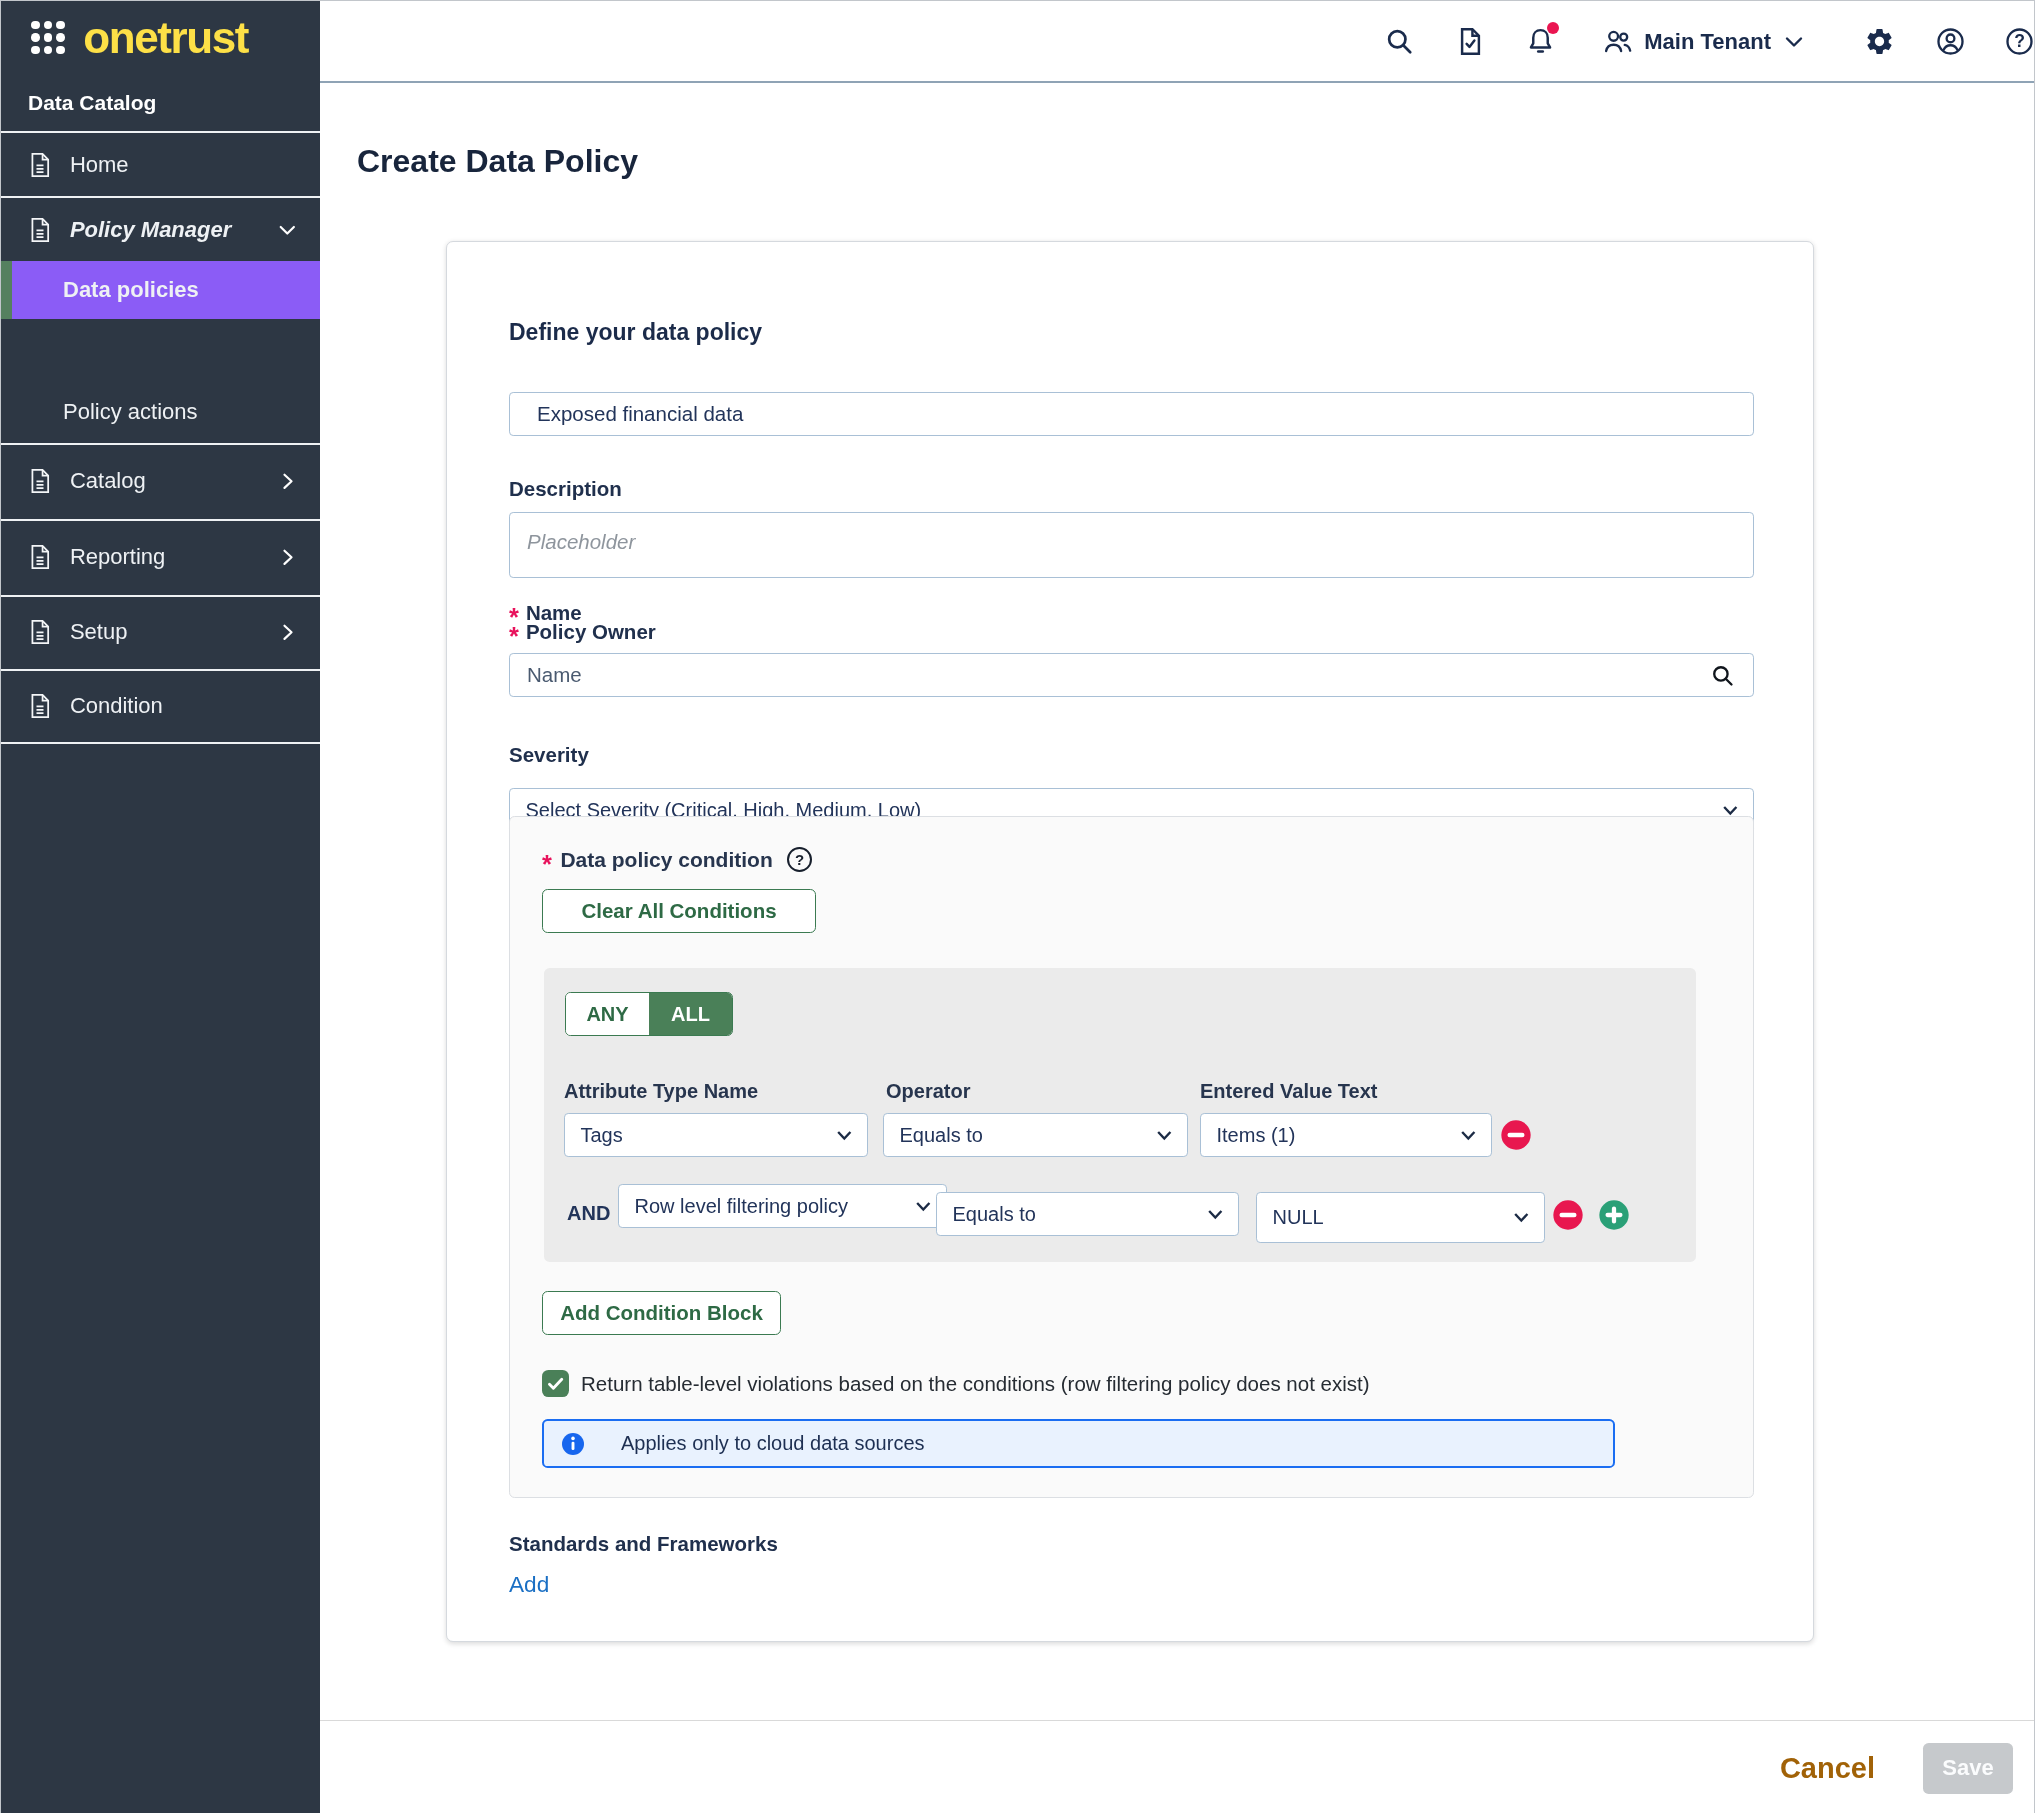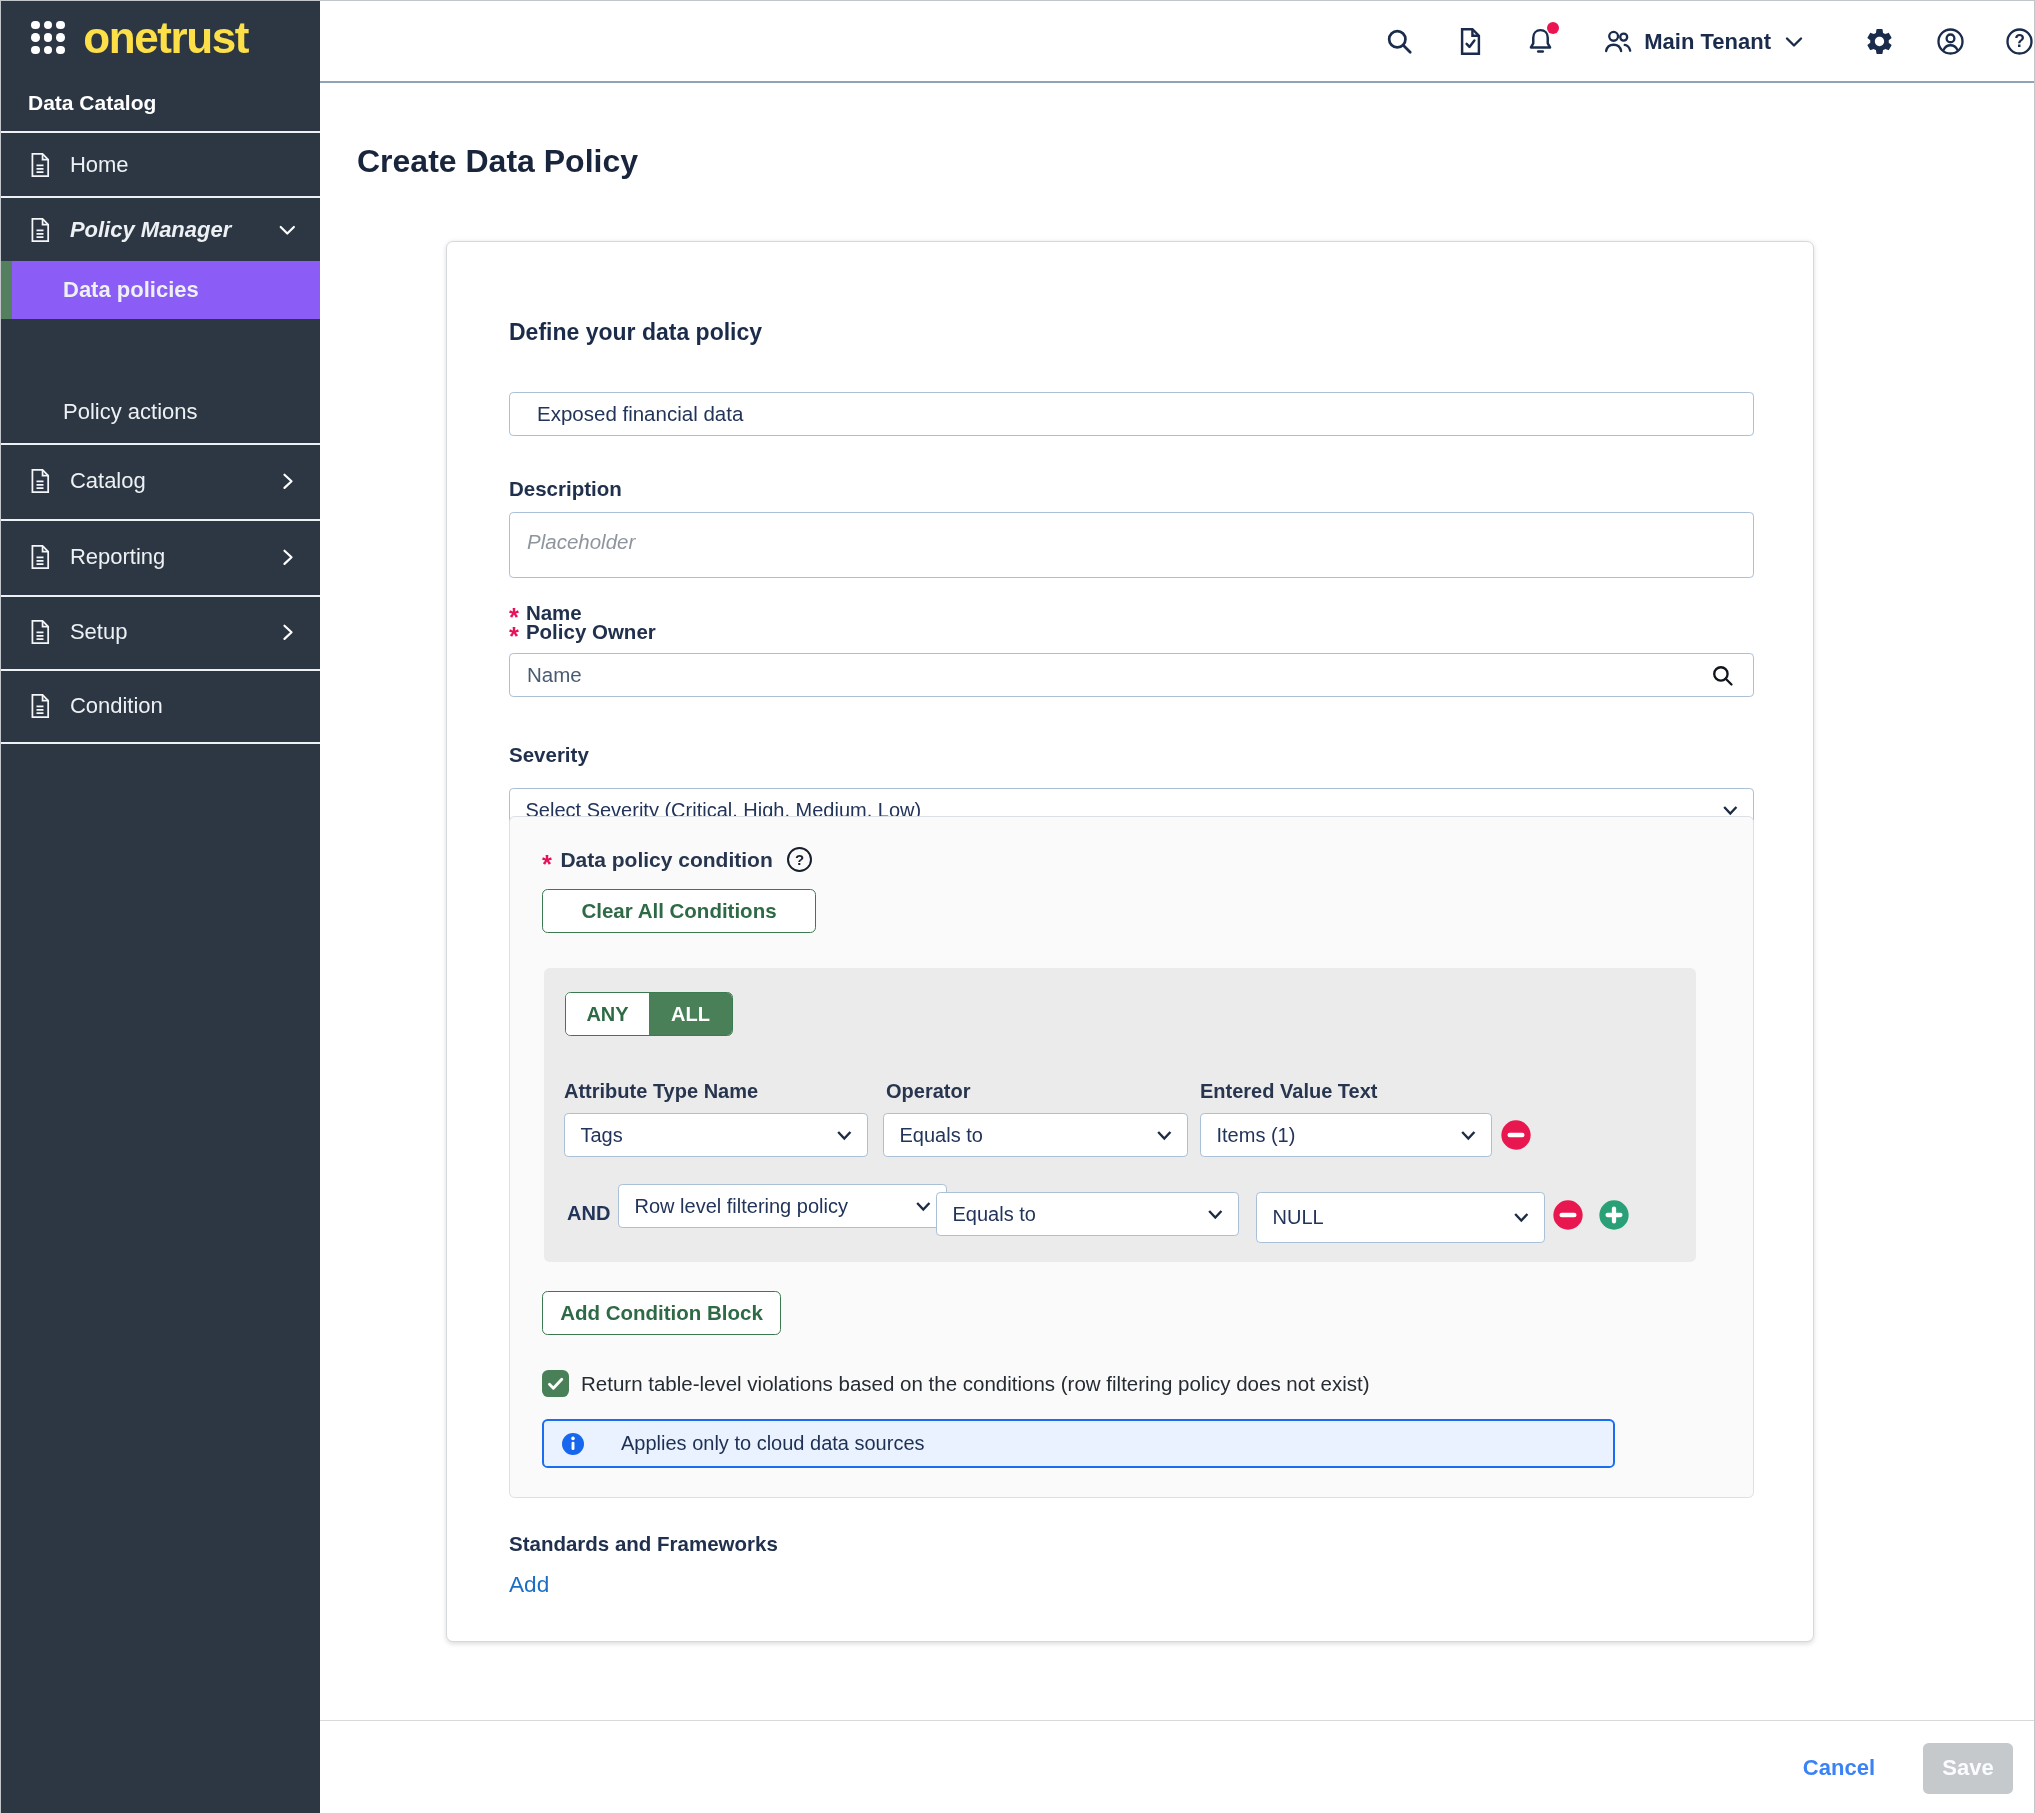--- a/index.html
+++ b/index.html
@@ -80,21 +80,21 @@
   .chk-label{position:absolute;left:71px;top:555px;font-size:20.5px;color:#262c33;}
   .info-banner{position:absolute;left:32px;top:602px;width:1073px;height:49px;background:#e9f2fe;
                border:2.1px solid #1a6df2;border-radius:5.6px;display:flex;align-items:center;gap:36px;padding-left:17px;}
   .info-banner .iic{width:24px;height:24px;flex:none;}
   .info-banner .itext{font-size:20px;color:#1d2f52;}
   .std-label{position:absolute;left:62px;top:1290px;font-size:20.5px;font-weight:700;color:#20304d;}
   .add-link{position:absolute;left:62px;top:1330px;font-size:22.6px;color:#1a6fc4;cursor:pointer;}
   
   .footer{position:absolute;left:319px;top:1719px;width:1716px;height:95px;background:#ffffff;
           border-top:1.4px solid #d9d9d9;display:flex;align-items:center;justify-content:flex-end;gap:42px;padding-right:23px;}
-  .cancel-btn{font-size:22px;font-weight:600;color:#3b82f6;background:none;border:none;font-family:inherit;cursor:pointer;}
+  .cancel-btn{font-size:29px;font-weight:600;color:#a16207;background:none;border:none;font-family:inherit;cursor:pointer;}
   .save-btn{width:90px;height:51px;border:none;border-radius:5.6px;background:#c6c9cc;color:#fbfcfd;
             font-size:22px;font-weight:600;font-family:inherit;}
 </style>
 </head>
 <body>
 
 <div class="screen">
 
   <nav class="sidebar">
     <div class="logo-row">

